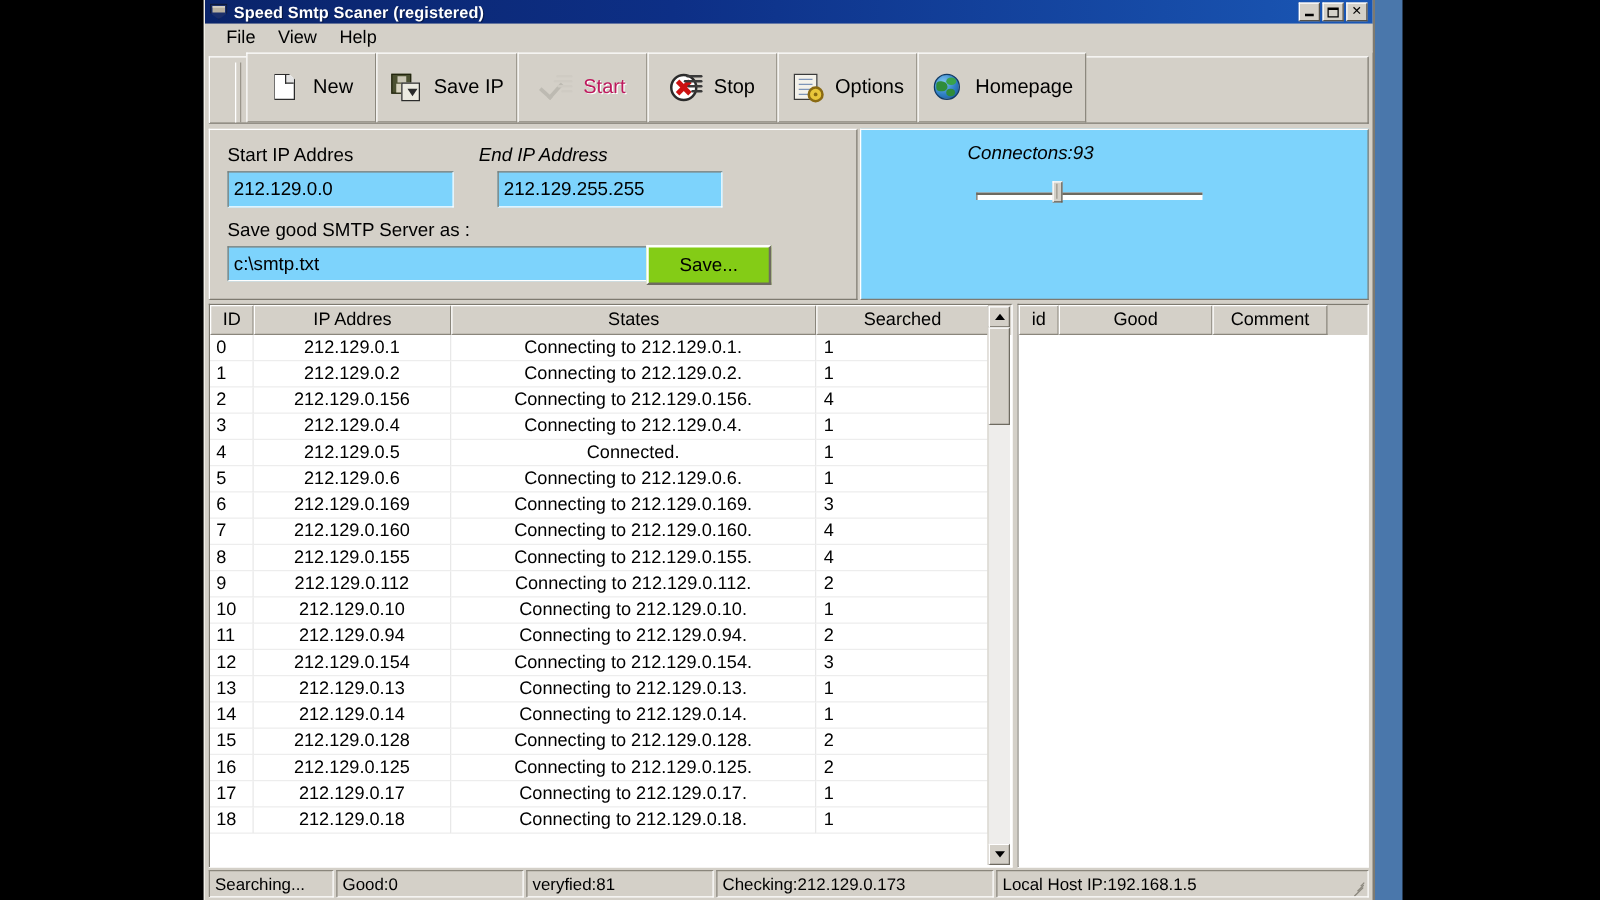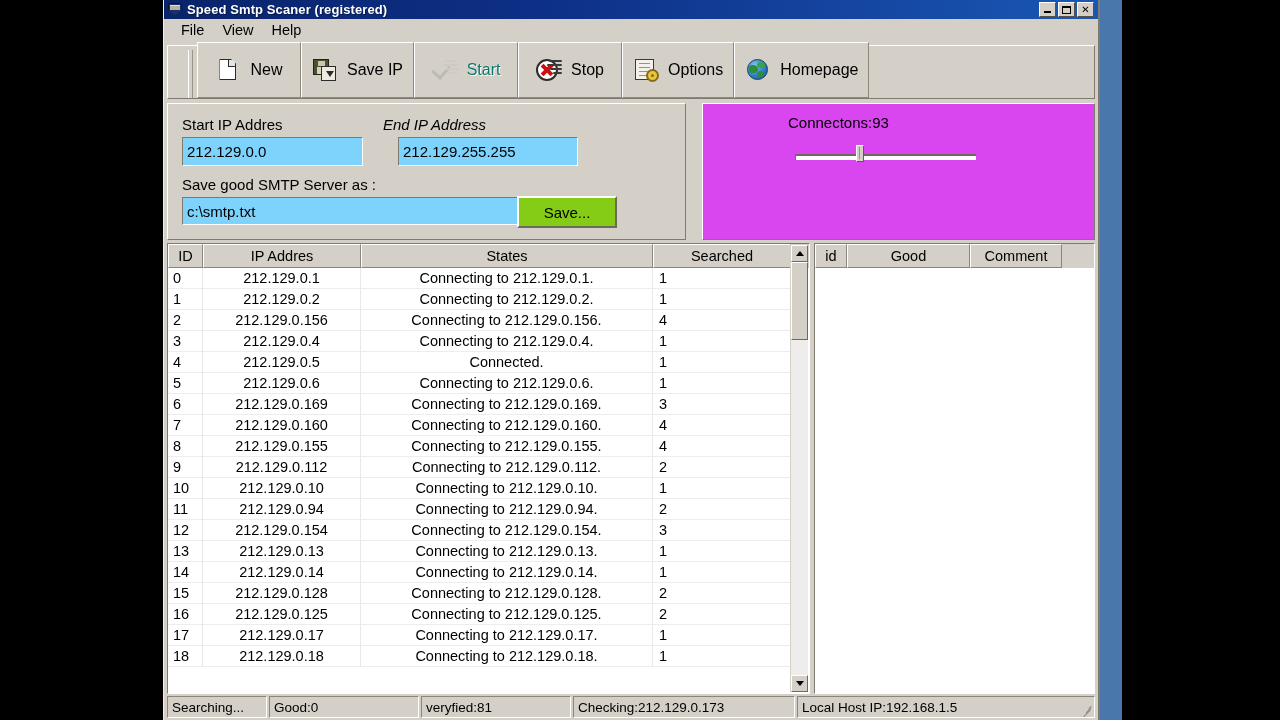--- a/index.html
+++ b/index.html
@@ -127,21 +127,21 @@
     gap: 9px;
     border: 1px solid;
     border-color: #ffffff #8c887e #8c887e #ffffff;
     background: #d4d0c8;
     box-sizing: border-box;
     cursor: default;
     padding: 0 10px;
   }
   .tbar-btn.disabled { color: #8a867c; }
   .tbar-label { font-size: 16px; color: #000; white-space: nowrap; }
-  .tbar-btn.disabled .tbar-label { color: #0f766e; text-shadow: 1px 1px 0 #ffffff; }
+  .tbar-btn.disabled .tbar-label { color: #be185d; text-shadow: 1px 1px 0 #ffffff; }
   .ticon { width: 26px; height: 26px; position: relative; flex: 0 0 auto; }
   
   .ic-page {
     width: 17px; height: 21px; background: #ffffff;
     border: 1px solid #2b2b2b; box-sizing: border-box;
     position: absolute; left: 4px; top: 2px;
     clip-path: polygon(0 0, 68% 0, 100% 24%, 100% 100%, 0 100%);
   }
   .ic-page:after{
     content:""; position:absolute; right:0; top:0;
@@ -208,26 +208,27 @@
   .params-left {
     width: 519px;
     background: #d4d0c8;
     border: 1px solid;
     border-color: #ffffff #7e7a70 #7e7a70 #ffffff;
     box-sizing: border-box;
     position: relative;
   }
   .params-right {
     flex: 1 1 auto;
-    margin-left: 16px;
-    background: #d946ef;
+    margin-left: 2px;
+    background: #7dd3fc;
     border: 1px solid;
     border-color: #ffffff #7e7a70 #7e7a70 #ffffff;
     box-sizing: border-box;
     position: relative;
+    font-style: italic;
   }
   .lbl {
     font-size: 15px; color: #000; position: absolute; white-space: nowrap;
   }
   .txtbox {
     position: absolute;
     background: #7dd3fc;
     border: 1px solid;
     border-color: #7e7a70 #ffffff #ffffff #7e7a70;
     box-sizing: border-box;

